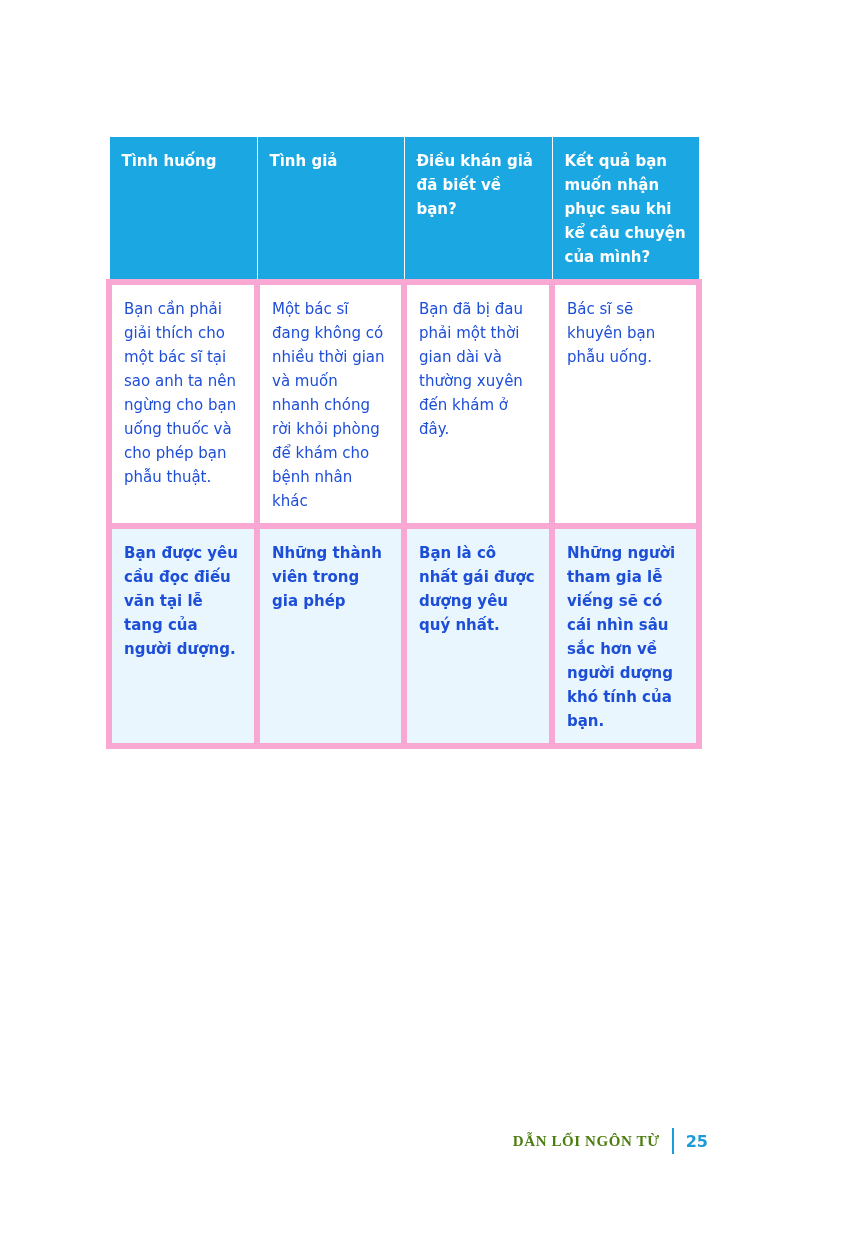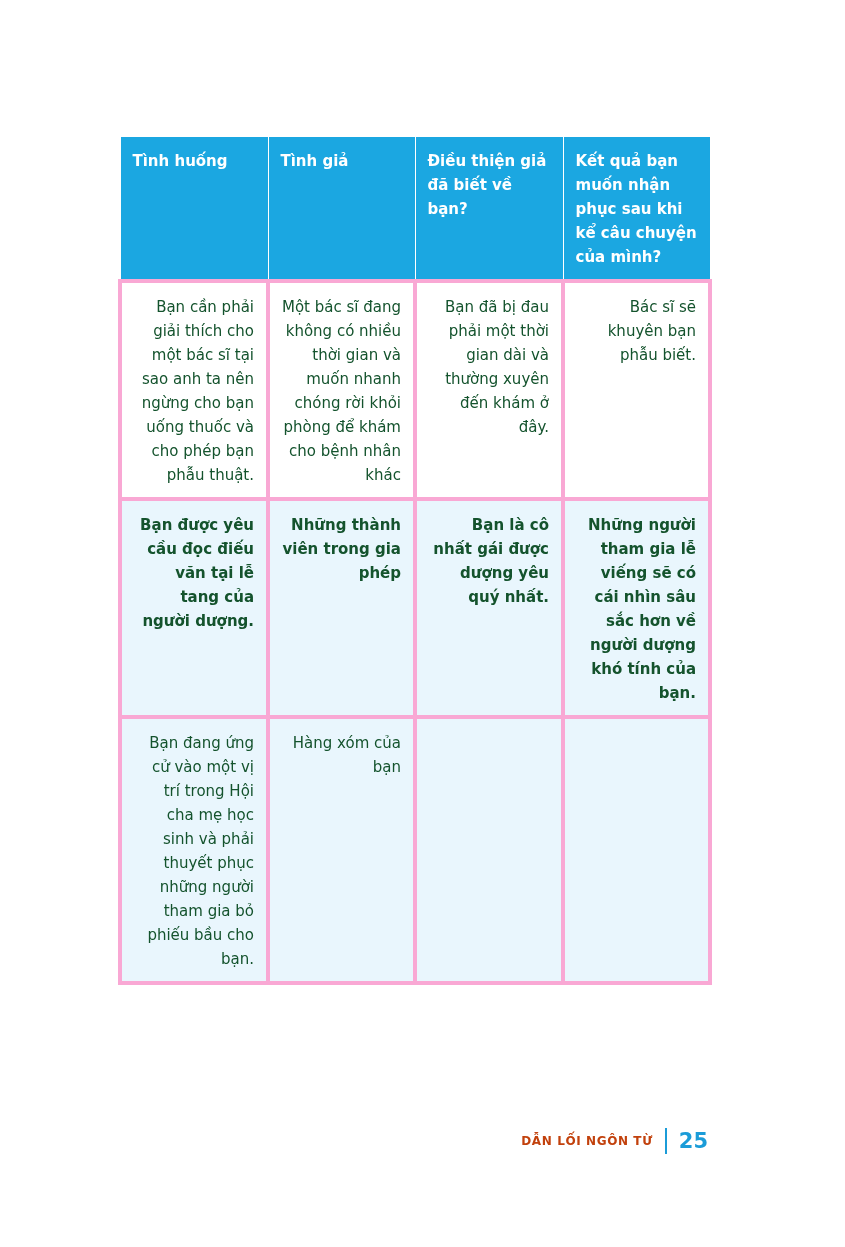--- a/index.html
+++ b/index.html
@@ -9,40 +9,39 @@
   }
   body {
     position: relative;
     width: 845px;
     height: 1247px;
     font-family: "DejaVu Sans", "Liberation Sans", sans-serif;
     overflow: hidden;
   }
   .doc-table {
     position: absolute;
-    left: 118px;
+    left: 106px;
     top: 136px;
     width: 590px;
     border-collapse: collapse;
     table-layout: fixed;
   }
   .doc-table th,
   .doc-table td {
     vertical-align: top;
     text-align: left;
     padding: 12px 12px 10px 12px;
     font-size: 15px;
     line-height: 1.6;
     word-wrap: break-word;
   }
   .doc-table td {
-    border: 4px solid #f9a8d4;
-    color: #14532d;
+    border: 6px solid #f9a8d4;
+    color: #1d4ed8;
     background: #ffffff;
-    text-align: right;
   }
   .doc-table th {
     background: #1ba7e1;
     color: #ffffff;
     font-weight: bold;
     border: 1px solid #ffffff;
     border-bottom: 1px solid #3bb1e5;
     height: 110px; 
   }
   .doc-table tr.alt td {
@@ -55,72 +54,67 @@
 
   .page-footer {
     position: absolute;
     top: 1128px;
     right: 137px;
     display: flex;
     align-items: center;
     gap: 12px;
   }
   .footer-title {
-    color: #c2410c;
-    font-size: 12px;
+    color: #4d7c0f;
+    font-size: 15px;
     font-weight: bold;
     letter-spacing: 0.6px;
+    font-family: Liberation Serif, serif;
   }
   .footer-divider {
     width: 2px;
     height: 26px;
     background: #1b9cd8;
   }
   .footer-page-number {
     color: #1b9cd8;
-    font-size: 21px;
+    font-size: 16px;
     font-weight: bold;
   }
 </style>
 </head>
 <body>
 
 <table class="doc-table">
   <colgroup>
     <col style="width:148px">
     <col style="width:147px">
     <col style="width:148px">
     <col style="width:147px">
   </colgroup>
   <thead>
     <tr>
       <th>Tình huống</th>
       <th>Tình giả</th>
-      <th>Điều thiện giả đã biết về bạn?</th>
+      <th>Điều khán giả đã biết về bạn?</th>
       <th>Kết quả bạn muốn nhận phục sau khi kể câu chuyện của mình?</th>
     </tr>
   </thead>
   <tbody>
     <tr class="r1">
       <td>Bạn cần phải giải thích cho một bác sĩ tại sao anh ta nên ngừng cho bạn uống thuốc và cho phép bạn phẫu thuật.</td>
       <td>Một bác sĩ đang không có nhiều thời gian và muốn nhanh chóng rời khỏi phòng để khám cho bệnh nhân khác</td>
       <td>Bạn đã bị đau phải một thời gian dài và thường xuyên đến khám ở đây.</td>
-      <td>Bác sĩ sẽ khuyên bạn phẫu biết.</td>
+      <td>Bác sĩ sẽ khuyên bạn phẫu uống.</td>
     </tr>
     <tr class="r2 alt">
       <td>Bạn được yêu cầu đọc điếu văn tại lễ tang của người dượng.</td>
       <td>Những thành viên trong gia phép</td>
       <td>Bạn là cô nhất gái được dượng yêu quý nhất.</td>
       <td>Những người tham gia lễ viếng sẽ có cái nhìn sâu sắc hơn về người dượng khó tính của bạn.</td>
-    </tr>
-    <tr class="r4 alt">
-      <td>Bạn đang ứng cử vào một vị trí trong Hội cha mẹ học sinh và phải thuyết phục những người tham gia bỏ phiếu bầu cho bạn.</td>
-      <td>Hàng xóm của bạn</td>
-      <td></td>
-      <td></td>
     </tr>
   </tbody>
 </table>
 
 <div class="page-footer">
   <span class="footer-title">DẪN LỐI NGÔN TỪ</span>
   <span class="footer-divider"></span>
   <span class="footer-page-number">25</span>
 </div>
 

